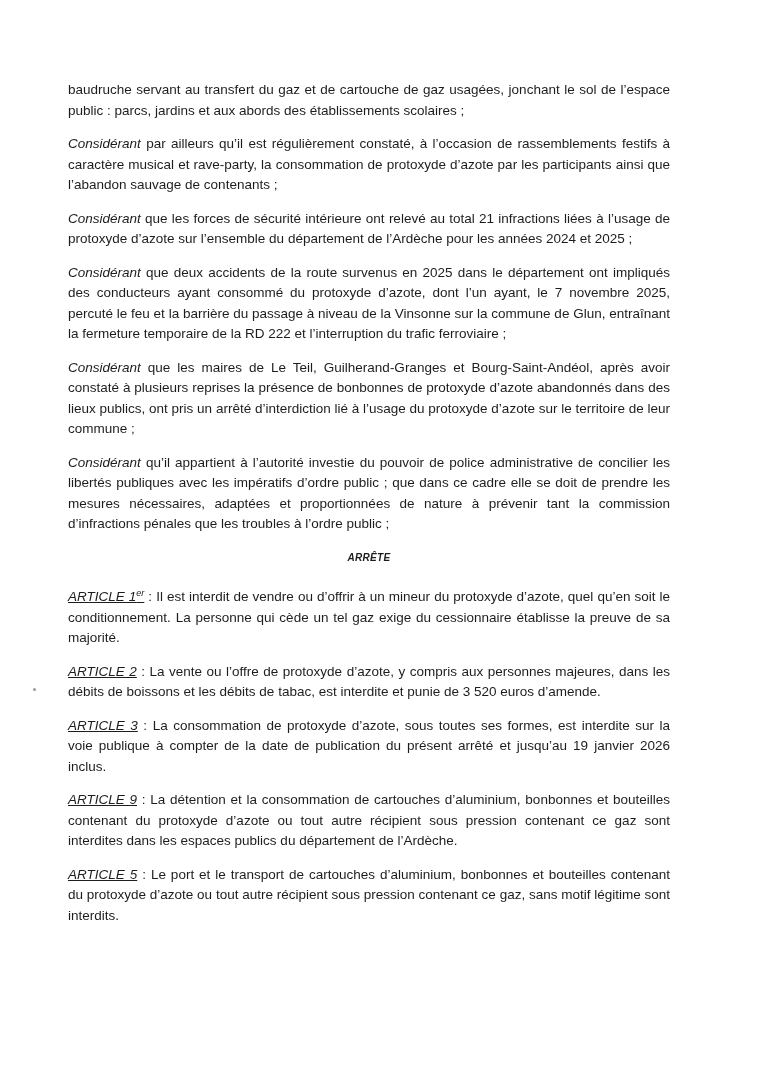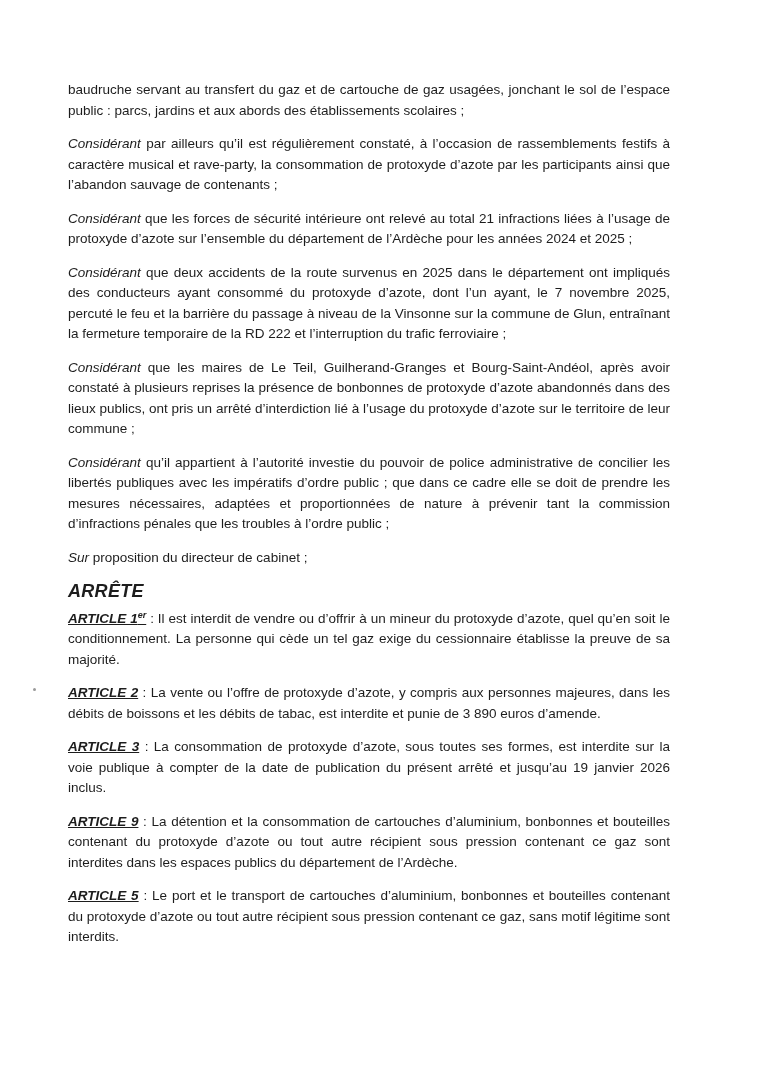--- a/index.html
+++ b/index.html
@@ -19,30 +19,30 @@
     font-size: 13.5px;
     line-height: 20.5px;
     text-align: justify;
     text-justify: inter-word;
   }
   .lead {
     font-weight: normal;
     font-style: italic;
   }
   .heading {
-    margin: 6px 0 7px 0;
-    font-size: 18px;
+    margin: 6px 0 19px 0;
+    font-size: 10px;
     line-height: 20.5px;
     font-weight: bold;
     font-style: italic;
-    text-align: left;
+    text-align: center;
     letter-spacing: 0.3px;
   }
   .art-label {
-    font-weight: bold;
+    font-weight: normal;
     font-style: italic;
     text-decoration: underline;
   }
   .art-label sup {
     font-size: 9px;
     line-height: 0;
   }
   .artifact-dot {
     position: absolute;
     left: 33px;
@@ -63,27 +63,26 @@
   <p class="para"><span class="lead">Considérant</span><span> par ailleurs qu’il est régulièrement constaté, à l’occasion de rassemblements festifs à caractère musical et rave-party, la consommation de protoxyde d’azote par les participants ainsi que l’abandon sauvage de contenants ;</span></p>
 
   <p class="para"><span class="lead">Considérant</span><span> que les forces de sécurité intérieure ont relevé au total 21 infractions liées à l’usage de protoxyde d’azote sur l’ensemble du département de l’Ardèche pour les années 2024 et 2025 ;</span></p>
 
   <p class="para"><span class="lead">Considérant</span><span> que deux accidents de la route survenus en 2025 dans le département ont impliqués des conducteurs ayant consommé du protoxyde d’azote, dont l’un ayant, le 7 novembre 2025, percuté le feu et la barrière du passage à niveau de la Vinsonne sur la commune de Glun, entraînant la fermeture temporaire de la RD 222 et l’interruption du trafic ferroviaire ;</span></p>
 
   <p class="para"><span class="lead">Considérant</span><span> que les maires de Le Teil, Guilherand-Granges et Bourg-Saint-Andéol, après avoir constaté à plusieurs reprises la présence de bonbonnes de protoxyde d’azote abandonnés dans des lieux publics, ont pris un arrêté d’interdiction lié à l’usage du protoxyde d’azote sur le territoire de leur commune ;</span></p>
 
   <p class="para"><span class="lead">Considérant</span><span> qu’il appartient à l’autorité investie du pouvoir de police administrative de concilier les libertés publiques avec les impératifs d’ordre public ; que dans ce cadre elle se doit de prendre les mesures nécessaires, adaptées et proportionnées de nature à prévenir tant la commission d’infractions pénales que les troubles à l’ordre public ;</span></p>
 
-  <p class="para"><span class="lead">Sur</span><span> proposition du directeur de cabinet ;</span></p>
 
   <p class="heading">ARRÊTE</p>
 
   <p class="para"><span class="art-label"><span>ARTICLE 1</span><sup>er</sup></span><span> : Il est interdit de vendre ou d’offrir à un mineur du protoxyde d’azote, quel qu’en soit le conditionnement. La personne qui cède un tel gaz exige du cessionnaire établisse la preuve de sa majorité.</span></p>
 
-  <p class="para"><span class="art-label"><span>ARTICLE 2</span><sup></sup></span><span> : La vente ou l’offre de protoxyde d’azote, y compris aux personnes majeures, dans les débits de boissons et les débits de tabac, est interdite et punie de 3 890 euros d’amende.</span></p>
+  <p class="para"><span class="art-label"><span>ARTICLE 2</span><sup></sup></span><span> : La vente ou l’offre de protoxyde d’azote, y compris aux personnes majeures, dans les débits de boissons et les débits de tabac, est interdite et punie de 3 520 euros d’amende.</span></p>
 
   <p class="para"><span class="art-label"><span>ARTICLE 3</span><sup></sup></span><span> : La consommation de protoxyde d’azote, sous toutes ses formes, est interdite sur la voie publique à compter de la date de publication du présent arrêté et jusqu’au 19 janvier 2026 inclus.</span></p>
 
   <p class="para"><span class="art-label"><span>ARTICLE 9</span><sup></sup></span><span> : La détention et la consommation de cartouches d’aluminium, bonbonnes et bouteilles contenant du protoxyde d’azote ou tout autre récipient sous pression contenant ce gaz sont interdites dans les espaces publics du département de l’Ardèche.</span></p>
 
   <p class="para"><span class="art-label"><span>ARTICLE 5</span><sup></sup></span><span> : Le port et le transport de cartouches d’aluminium, bonbonnes et bouteilles contenant du protoxyde d’azote ou tout autre récipient sous pression contenant ce gaz, sans motif légitime sont interdits.</span></p>
 
   <div class="artifact-dot"></div>
 
 </div>

